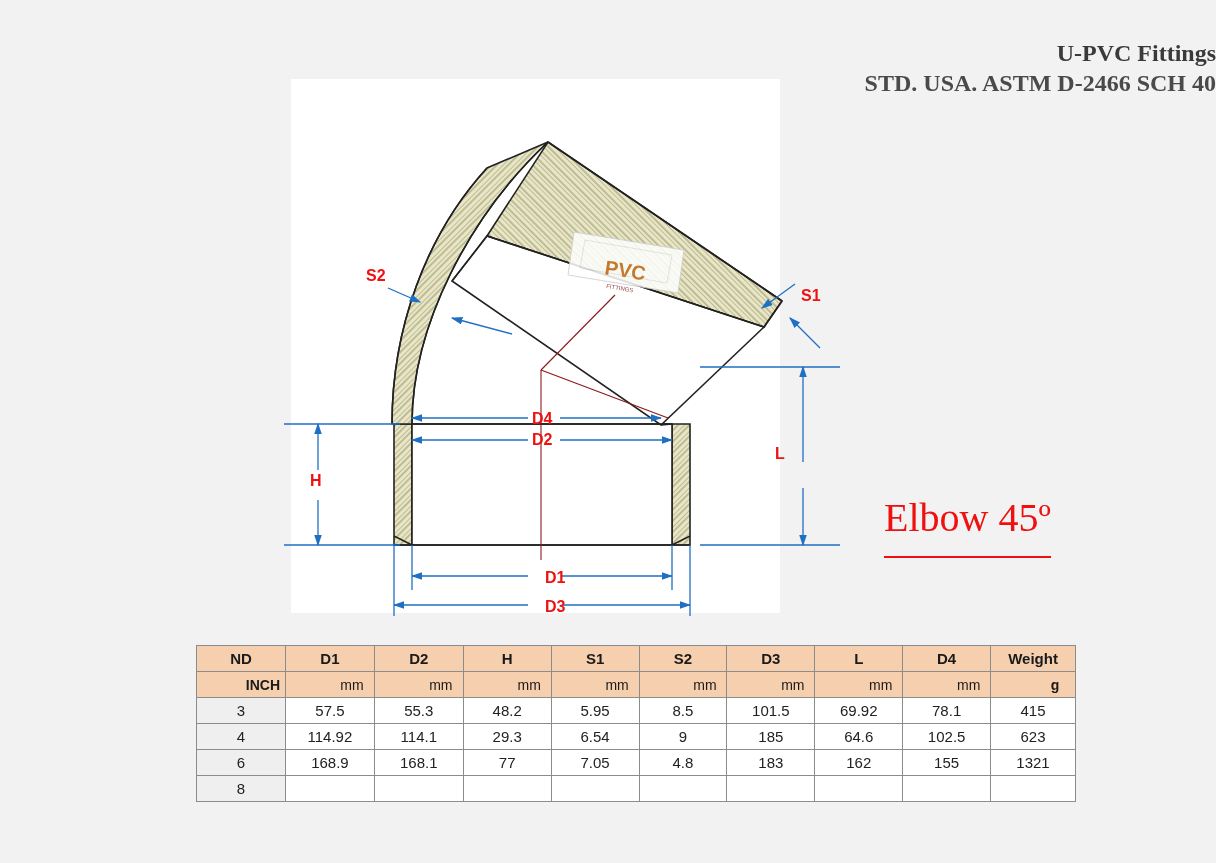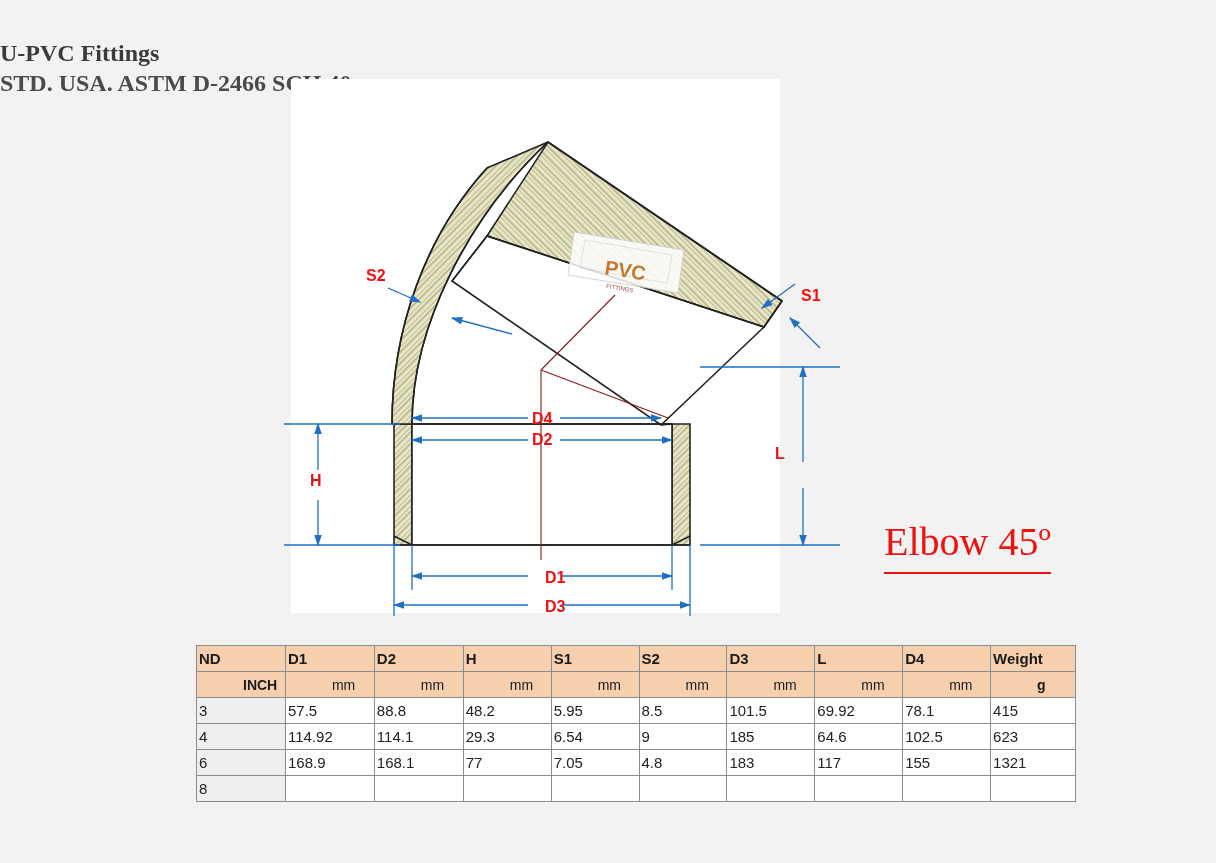--- a/index.html
+++ b/index.html
@@ -17,21 +17,21 @@
   .page {
     position: absolute;
     inset: 0;
   }
   
   .title-block {
     position: absolute;
     top: 38px;
     left: 0;
     width: 1216px;
-    text-align: left;
+    text-align: right;
     pointer-events: none;
   }
   .title-line1 {
     font-family: "Liberation Serif", serif;
     font-size: 24px;
     font-weight: bold;
     color: #3a3a3a;
     line-height: 30px;
   }
   .title-line2 {
@@ -59,41 +59,40 @@
   }
   
   .elbow-label {
     position: absolute;
     left: 884px;
     top: 496px;
     font-family: "Liberation Serif", serif;
     font-size: 40px;
     color: #ee1111;
     border-bottom: 2px solid #ee1111;
-    padding-bottom: 8px;
+    padding-bottom: 16px;
     line-height: 44px;
-    margin-top: 24px;
   }
   
   .table-wrap {
     position: absolute;
     left: 196px;
     top: 645px;
     width: 880px;
   }
   table.spec {
     border-collapse: collapse;
     width: 880px;
     font-family: "Liberation Sans", sans-serif;
     font-size: 14.5px;
     color: #222;
   }
   table.spec th, table.spec td {
     border: 1px solid #8c8c8c;
-    text-align: left;
+    text-align: center;
     height: 25px;
     padding: 0 2px;
   }
   table.spec thead th {
     background: #f6cfae;
     font-weight: bold;
     font-size: 15px;
     color: #1a1a1a;
   }
   table.spec thead tr.units th {
@@ -294,21 +293,21 @@
           <th>mm</th>
           <th>mm</th>
           <th>mm</th>
           <th class="bold-unit">g</th>
         </tr>
       </thead>
       <tbody>
         <tr>
           <td class="nd-col">3</td>
           <td>57.5</td>
-          <td>88.8</td>
+          <td>55.3</td>
           <td>48.2</td>
           <td>5.95</td>
           <td>8.5</td>
           <td>101.5</td>
           <td>69.92</td>
           <td>78.1</td>
           <td>415</td>
         </tr>
         <tr>
           <td class="nd-col">4</td>
@@ -323,21 +322,21 @@
           <td>623</td>
         </tr>
         <tr>
           <td class="nd-col">6</td>
           <td>168.9</td>
           <td>168.1</td>
           <td>77</td>
           <td>7.05</td>
           <td>4.8</td>
           <td>183</td>
-          <td>117</td>
+          <td>162</td>
           <td>155</td>
           <td>1321</td>
         </tr>
         <tr>
           <td class="nd-col">8</td>
           <td></td>
           <td></td>
           <td></td>
           <td></td>
           <td></td>

